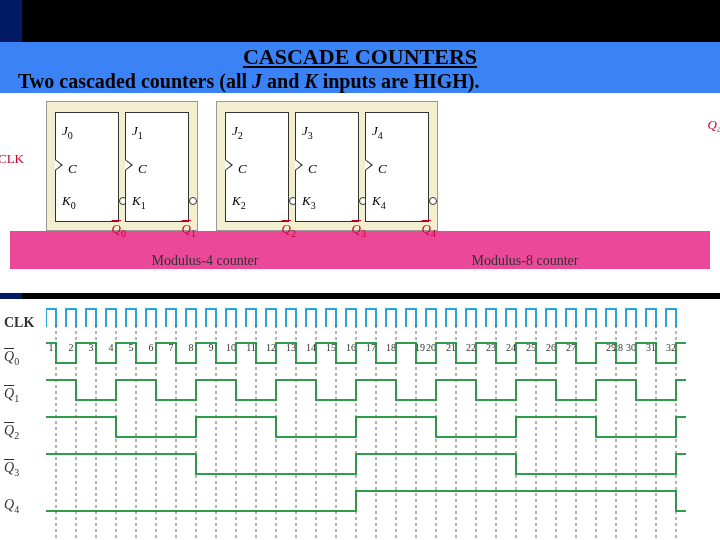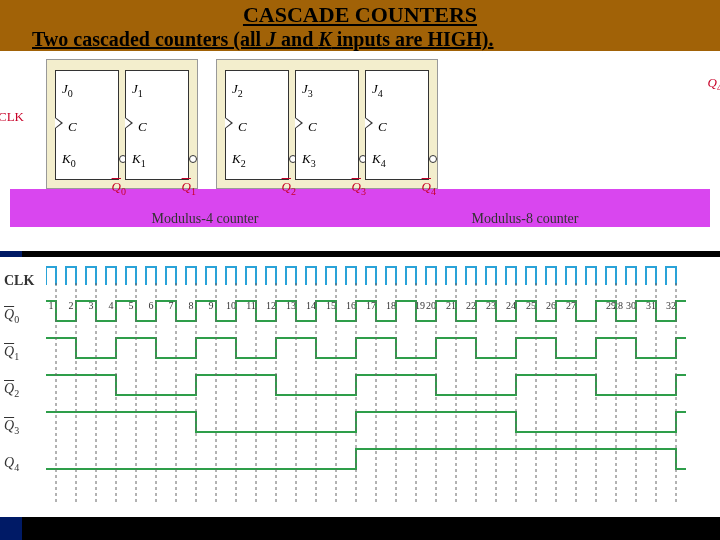--- a/index.html
+++ b/index.html
@@ -4,30 +4,31 @@
 <style>
   * { box-sizing: border-box; margin: 0; padding: 0; }
   body {
     width: 720px; height: 540px;
     background: linear-gradient(to right, #001a66 0%, #001a66 3%, #000000 3%, #000000 100%);
     font-family: "Times New Roman", serif;
     overflow: hidden;
     position: relative;
   }
   .title-area {
-    background: #a16207;
+    background: #3b82f6;
     text-align: center;
     padding: 2px 0 0 0;
+    margin-top: 42px;
   }
   .title {
     font-weight: bold; text-decoration: underline; font-size: 22px;
   }
   .subtitle {
-    font-weight: bold; text-decoration: underline; font-size: 20px;
-    text-align: left; padding-left: 32px;
+    font-weight: bold; font-size: 20px;
+    text-align: left; padding-left: 18px;
   }
   .subtitle .ital { font-style: italic; }
   .schematic-panel {
     background: #ffffff;
     margin: 0;
     padding: 8px 10px 6px 10px;
     height: 200px;
     position: relative;
   }
   .counters { display: flex; gap: 18px; align-items: flex-start; }
@@ -62,21 +63,21 @@
     border-bottom: 5px solid transparent;
     border-left: 6px solid #fff;
   }
   .ff .dot { position:absolute; bottom:16px; right:-9px; width:8px;height:8px;border:1.5px solid #333;border-radius:50%;background:#fff; }
   .qbar-label { position:absolute; bottom:-18px; right:-8px; color:#c80028; font-size:13px; }
   .qbar-label .ov { text-decoration: overline; font-style: italic; }
   .qbar-label .sub { font-size:10px; vertical-align: sub; }
   .clk-label { position:absolute; left:-2px; top:58px; font-size:13px; color:#c80028; }
   .q4-label { position:absolute; right:-2px; top:24px; font-size:13px; color:#c80028; }
   .counter-cap { text-align:center; font-size:14px; color:#333; margin-top:22px; }
-  .caps { display:flex; background:#d946ef; }
+  .caps { display:flex; background:#ec4899; }
   .caps div:first-child { width: 270px; margin-left:60px; }
   .caps div:last-child { flex:1; text-align:center; }
 
   .timing-panel {
     background:#ffffff;
     margin-top: 6px;
     height: 260px;
     position: relative;
     padding: 6px 10px 0 46px;
   }

